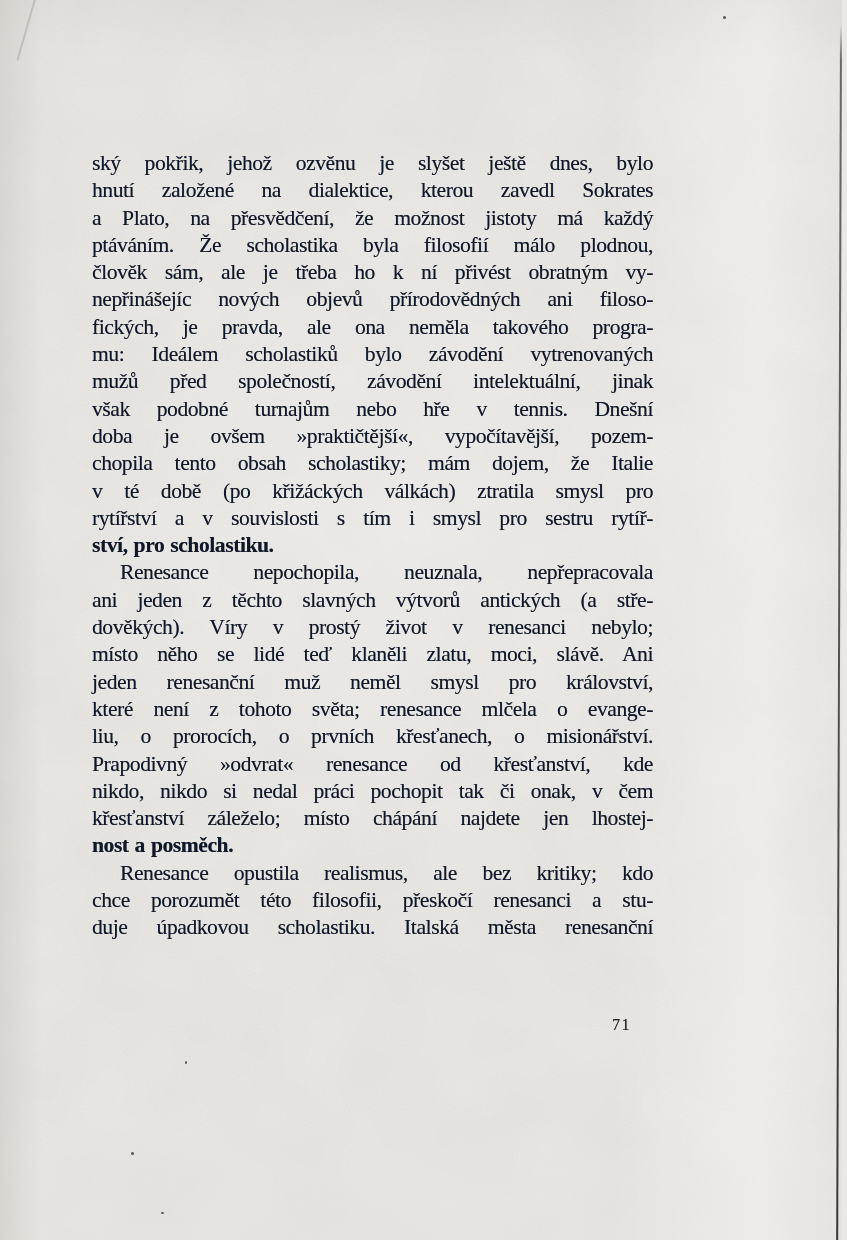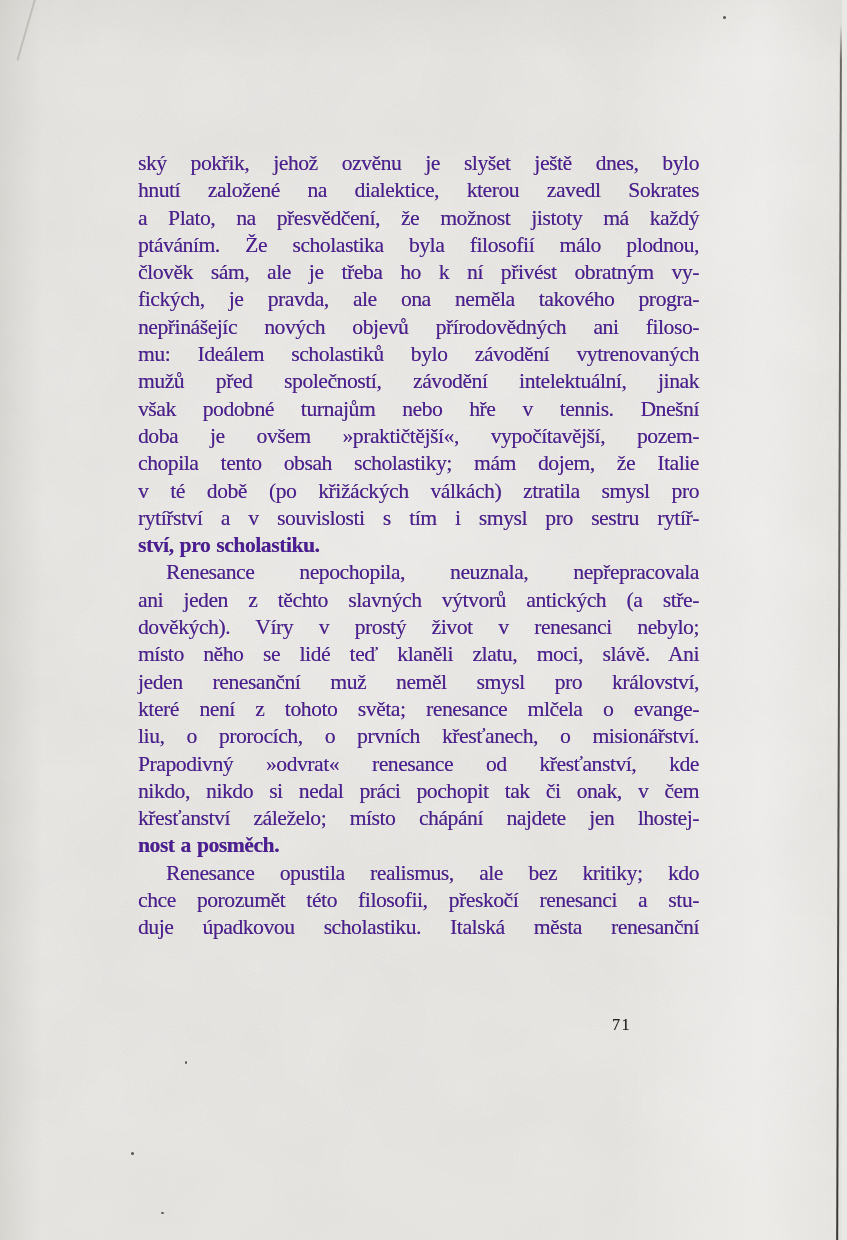--- a/index.html
+++ b/index.html
@@ -25,25 +25,24 @@
   }
 
   .crease {
     position: absolute; left: 26px; top: -8px; width: 2px; height: 70px;
     background: rgba(158,155,147,0.45);
     transform: rotate(16deg); border-radius: 2px; pointer-events: none;
   }
 
   .text-block {
     position: absolute; left: 92px; top: 150px; width: 561px;
-    color: #4c1d95;
+    color: #0f172a;
     font-size: 21.5px; line-height: 27.3px;
     letter-spacing: -0.4px; word-spacing: 1px;
     text-shadow: 0.2px 0.2px 0.6px rgba(38,36,32,0.55);
-    margin-left: 46px;
   }
   .para { margin: 0; }
   .line { text-align: justify; text-align-last: justify; height: 27.3px; white-space: nowrap; }
   .line.j { white-space: normal; }
   .line.short { text-align-last: left; white-space: normal; font-weight: bold; }
   .para.indent .line:first-child { text-indent: 28px; }
 
   .pagenum {
     position: absolute; left: 612px; top: 1016px;
     font-size: 16px; letter-spacing: 1.5px; color: #262420;
@@ -89,22 +88,22 @@
   <div class="crease"></div>
 
   <div class="text-block">
 
     <div class="para">
       <div class="line j">ský pokřik, jehož ozvěnu je slyšet ještě dnes, bylo</div>
       <div class="line j">hnutí založené na dialektice, kterou zavedl Sokrates</div>
       <div class="line j">a Plato, na přesvědčení, že možnost jistoty má každý</div>
       <div class="line j">ptáváním. Že scholastika byla filosofií málo plodnou,</div>
       <div class="line j">člověk sám, ale je třeba ho k ní přivést obratným vy-</div>
+      <div class="line j">nepřinášejíc nových objevů přírodovědných ani filoso-</div>
       <div class="line j">fických, je pravda, ale ona neměla takového progra-</div>
-      <div class="line j">nepřinášejíc nových objevů přírodovědných ani filoso-</div>
       <div class="line j">mu: Ideálem scholastiků bylo závodění vytrenovaných</div>
       <div class="line j">mužů před společností, závodění intelektuální, jinak</div>
       <div class="line j">však podobné turnajům nebo hře v tennis. Dnešní</div>
       <div class="line j">doba je ovšem »praktičtější«, vypočítavější, pozem-</div>
       <div class="line j">chopila tento obsah scholastiky; mám dojem, že Italie</div>
       <div class="line j">v té době (po křižáckých válkách) ztratila smysl pro</div>
       <div class="line j">rytířství a v souvislosti s tím i smysl pro sestru rytíř-</div>
       <div class="line short">ství, pro scholastiku.</div>
     </div>
 

